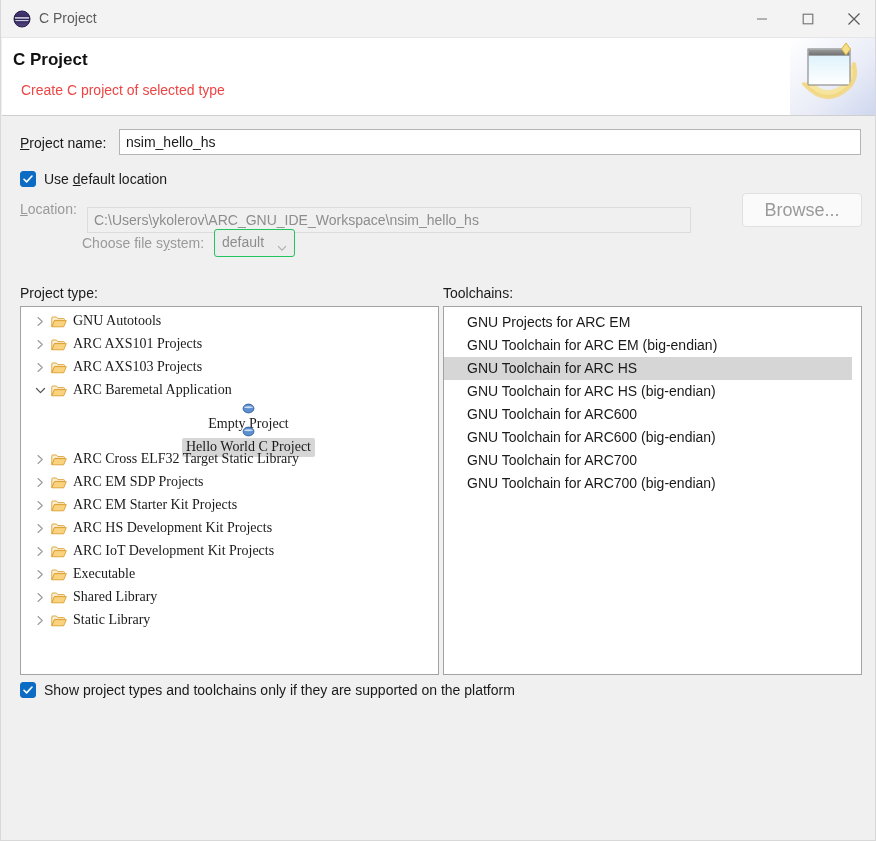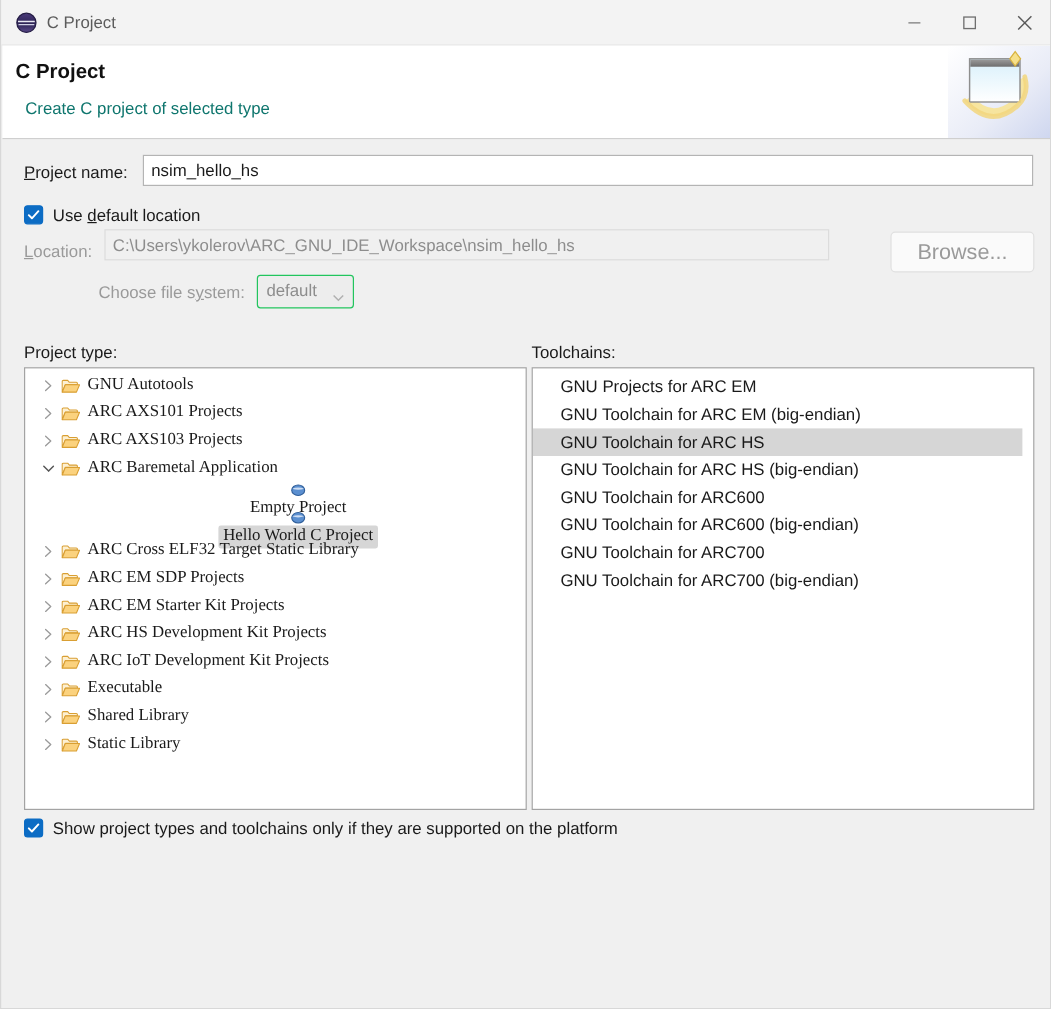--- a/index.html
+++ b/index.html
@@ -79,21 +79,21 @@
     left: 11px; top: 12px;
     font-size: 17px;
     font-weight: bold;
     color: #111111;
     white-space: nowrap;
   }
   #header-desc {
     position: absolute;
     left: 19px; top: 44px;
     font-size: 14px;
-    color: #0f766e;
+    color: #ef4444;
     white-space: nowrap;
   }
   #banner-img {
     position: absolute;
     right: 0px; top: 0px;
     width: 86px; height: 78px;
   }
 
   
   #body-area {
@@ -138,21 +138,21 @@
     border-radius: 3px;
     box-sizing: border-box;
   }
   #chk-defaultloc-box svg { position:absolute; left:1px; top:1px; }
   #lbl-defaultloc { left: 42px; top: 54px; }
 
   
   #lbl-location { left: 18px; top: 84px; }
   #inp-location {
     position: absolute;
-    left: 85px; top: 74px;
+    left: 85px; top: 90px;
     width: 604px; height: 26px;
     background: #f0f0f0;
     border: 1px solid #dcdcdc;
     box-sizing: border-box;
     font-family: "Liberation Sans", sans-serif;
     font-size: 14px;
     color: #8d8d8d;
     padding: 0 6px;
     outline: none;
   }

